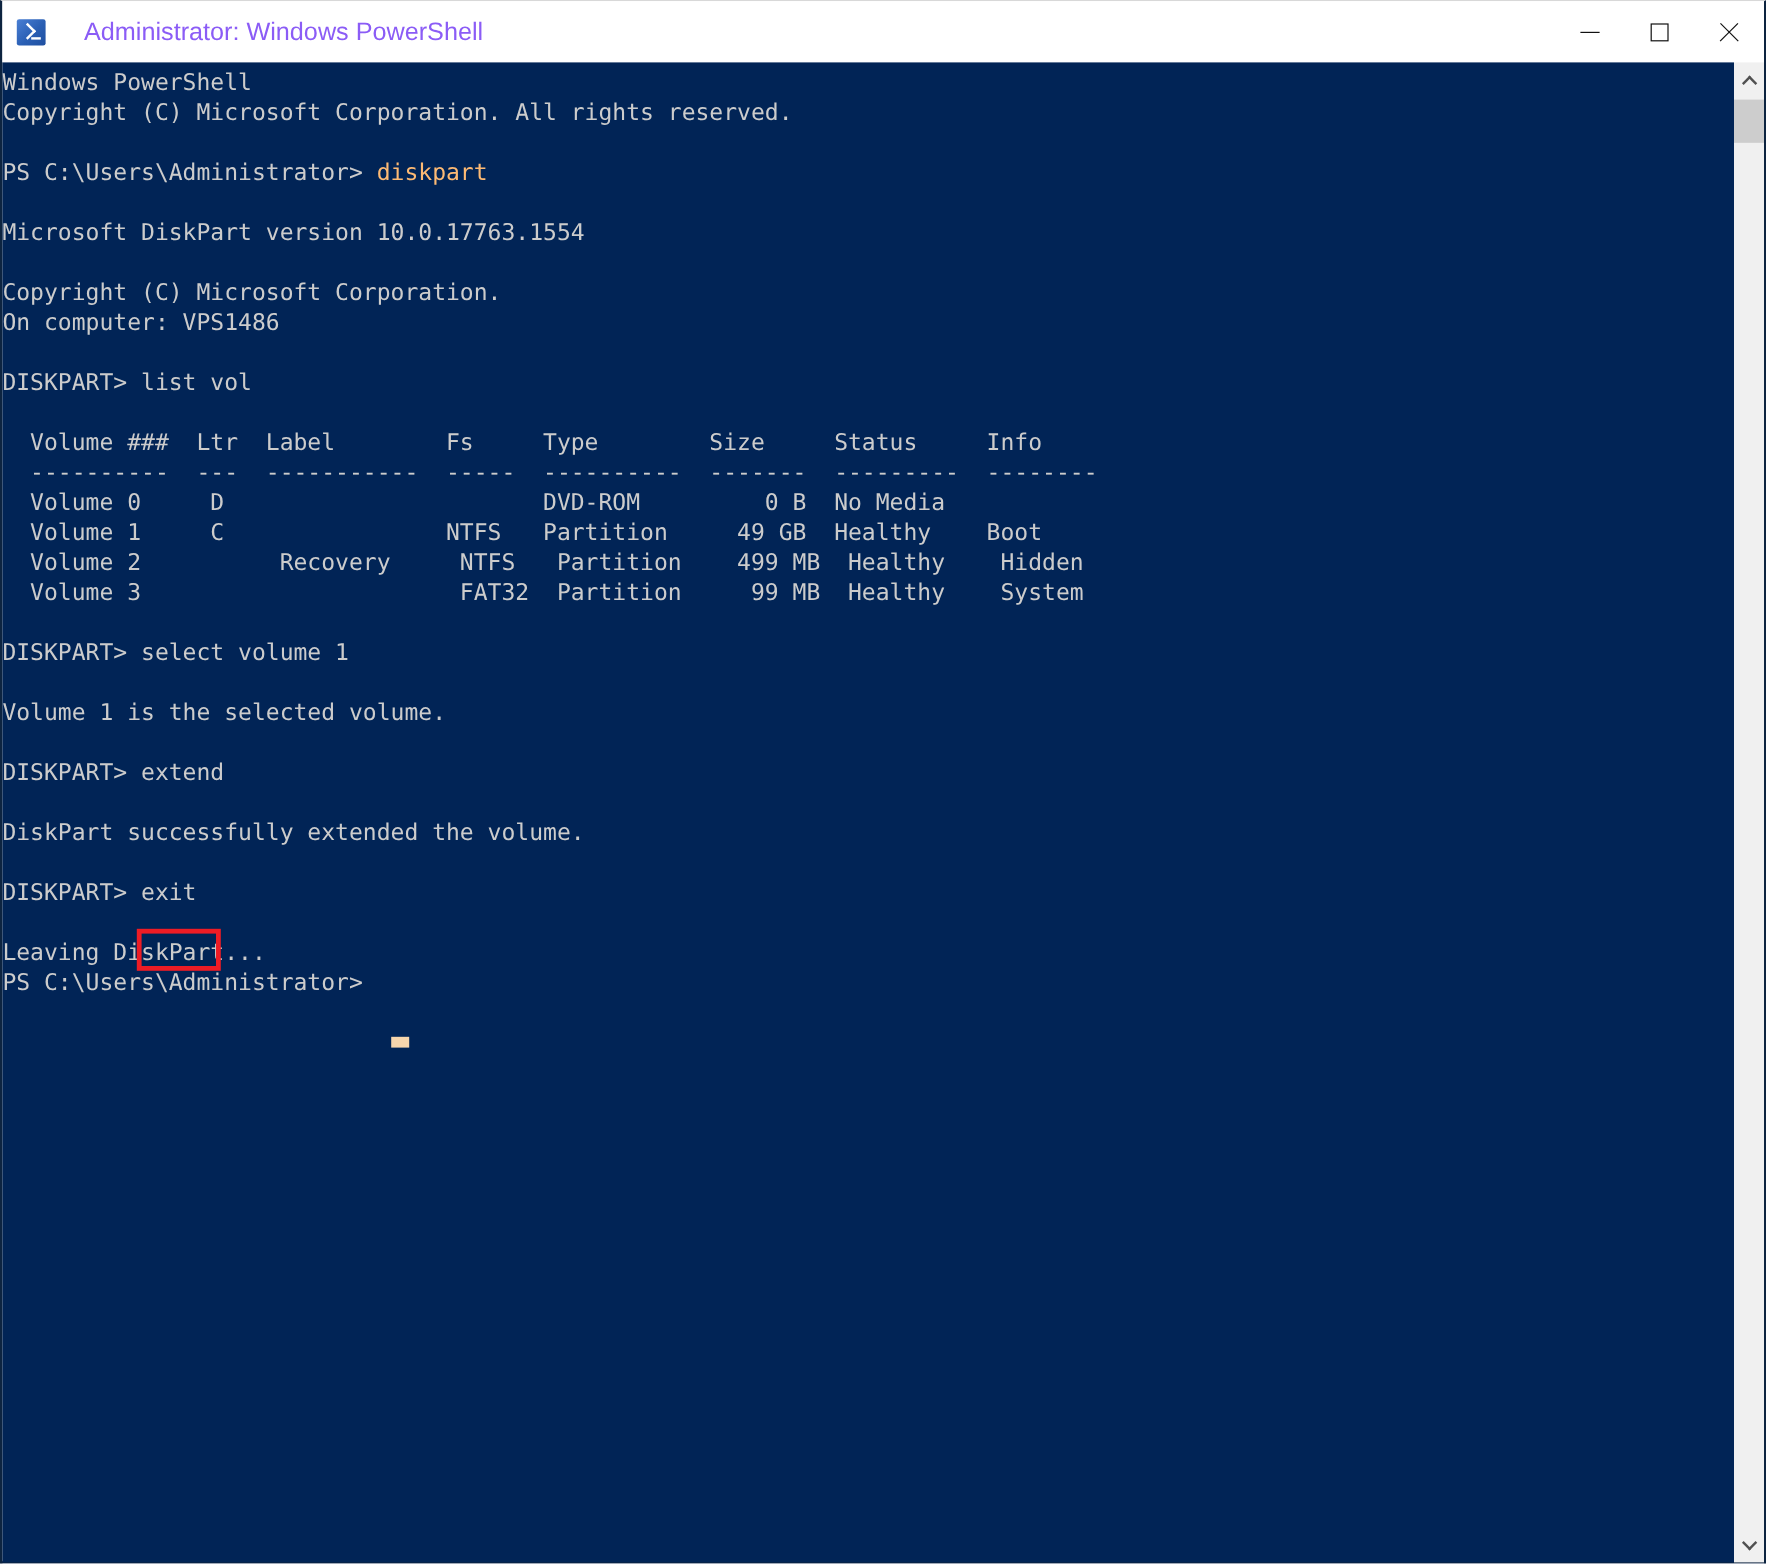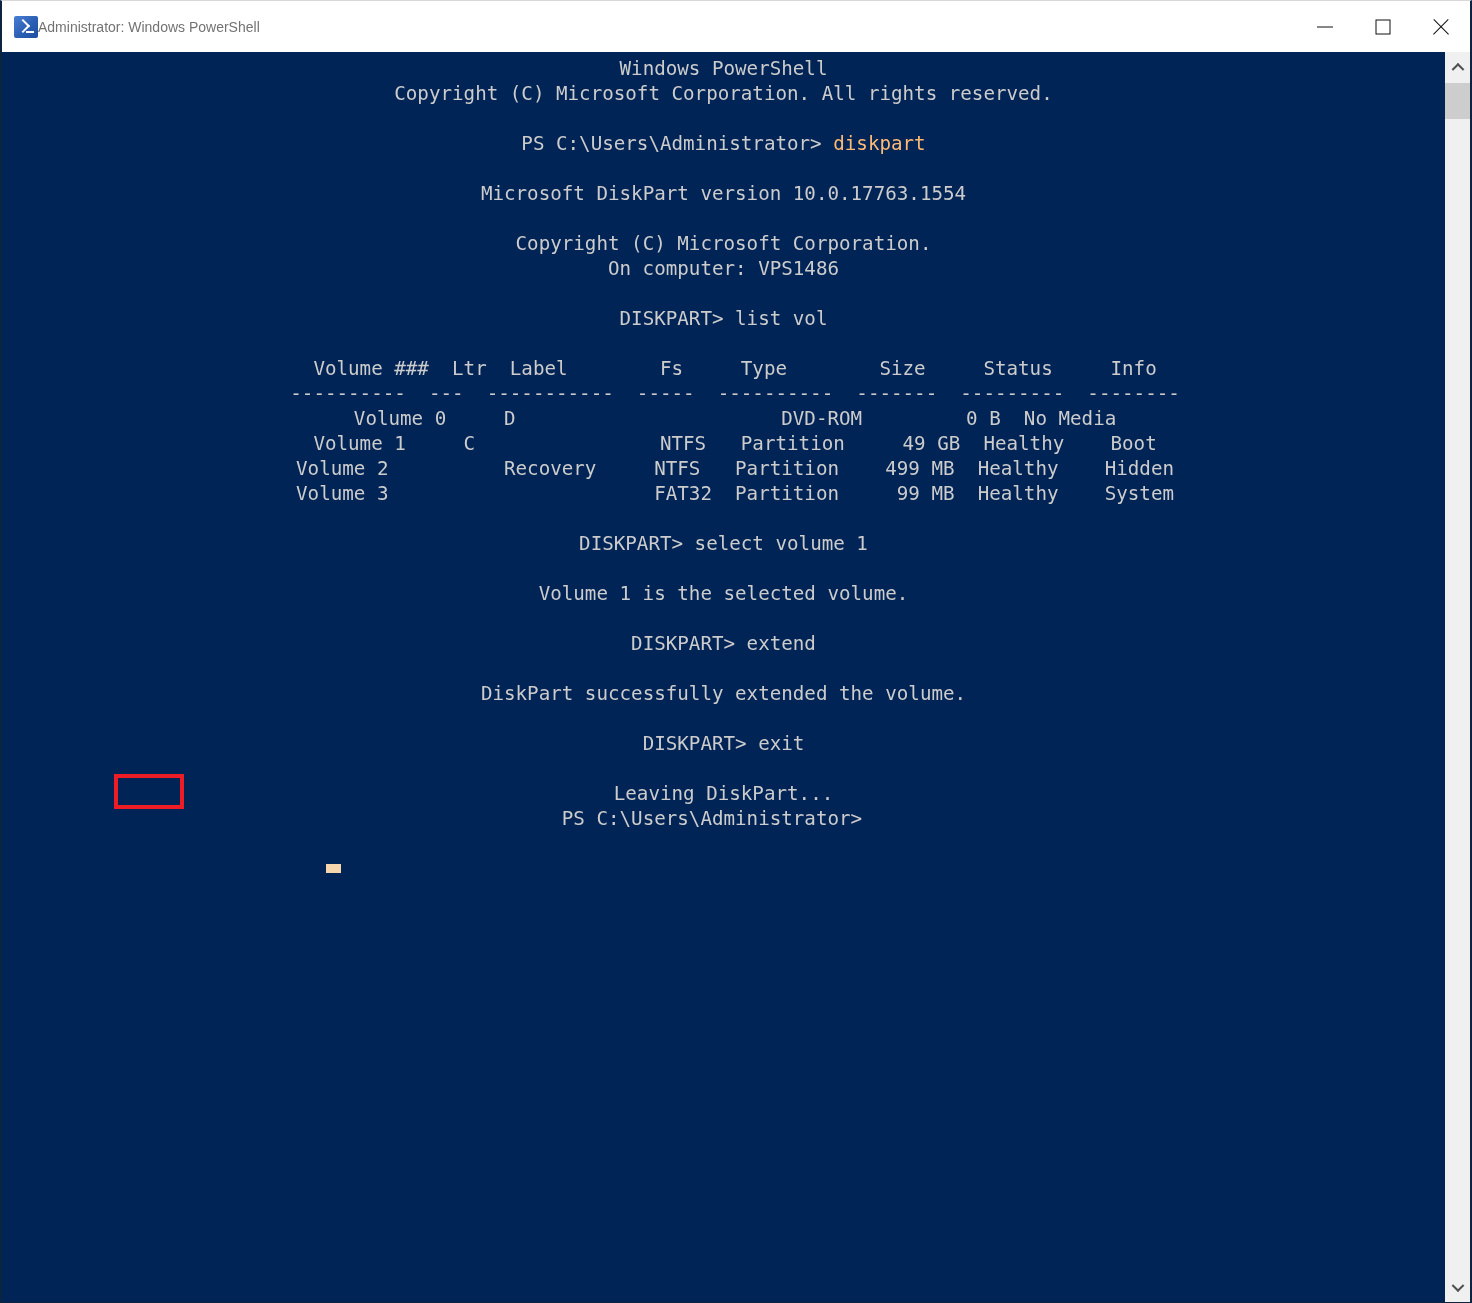--- a/index.html
+++ b/index.html
@@ -54,24 +54,24 @@
   }
   #app-icon::after {
     content: "";
     position: absolute;
     left: 12px; bottom: 5px;
     width: 8px; height: 2px;
     background: #ffffff;
   }
 
   #title-text {
-    margin-left: 0;
+    margin-left: 32px;
     font-family: "Liberation Sans", sans-serif;
-    font-size: 14px;
-    color: #737373;
+    font-size: 21px;
+    color: #8b5cf6;
     white-space: nowrap;
   }
 
   .win-btn {
     width: 58px;
     height: 51px;
     flex: none;
     position: relative;
     cursor: default;
   }
@@ -118,21 +118,20 @@
     position: absolute;
     left: 0;
     top: 4px;
     width: 100%;
     font-family: "DejaVu Sans Mono", monospace;
     font-size: 19.2px;
     line-height: 25px;
     color: #cccccc;
     white-space: pre;
     letter-spacing: 0;
-    text-align: center;
   }
 
   .line { height: 25px; white-space: pre; }
   .cmd-yellow { color: #fdba74; }
 
   
   #exit-highlight {
     position: absolute;
     left: 112px;
     top: 722px;

